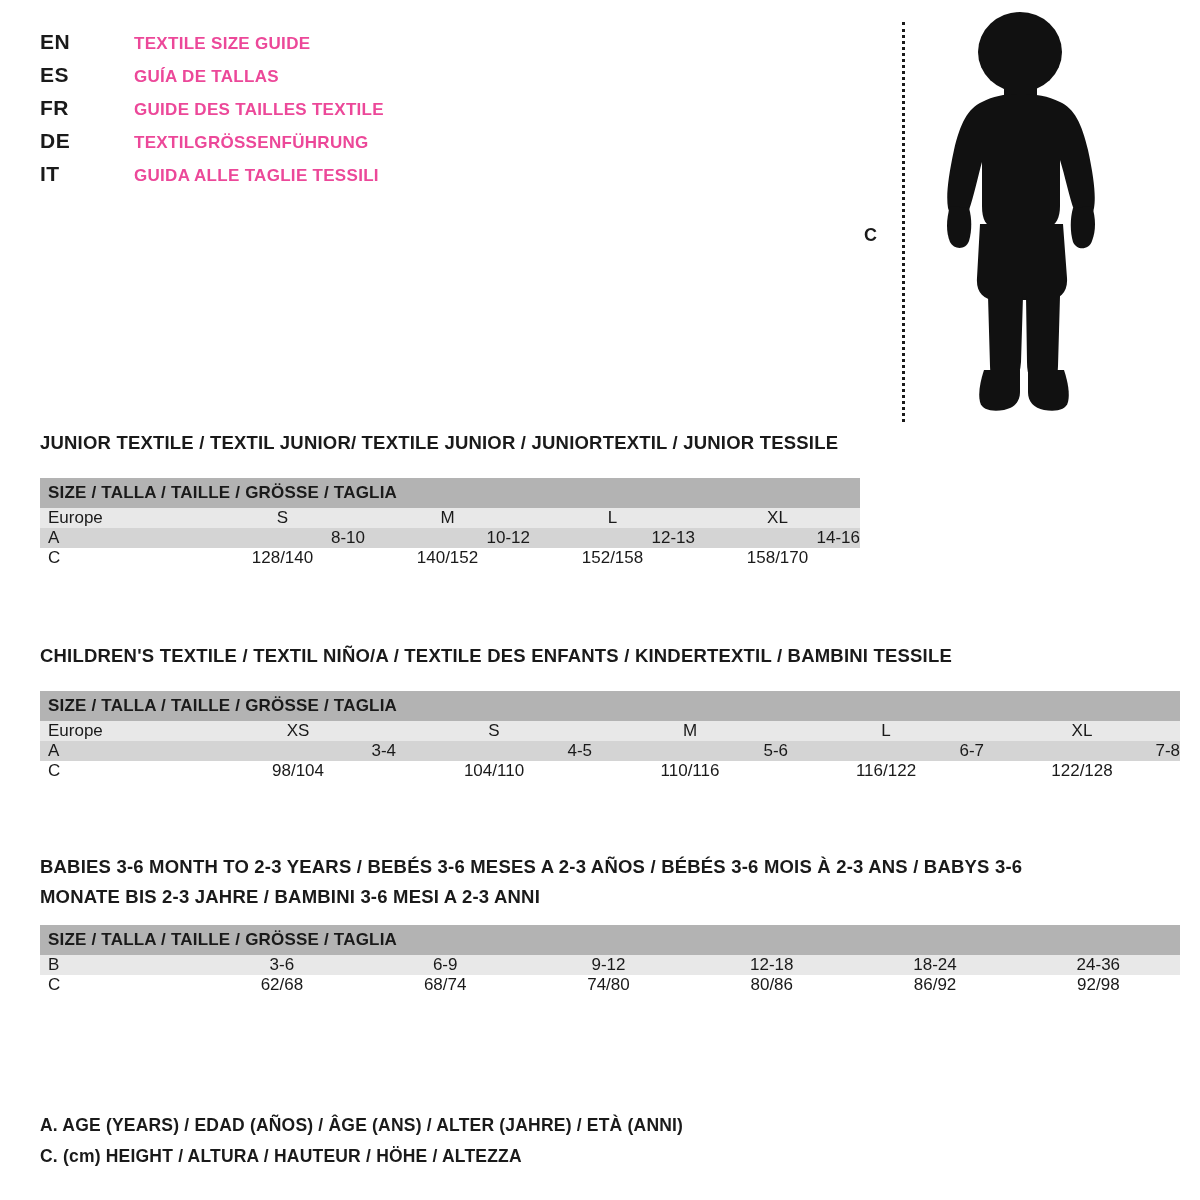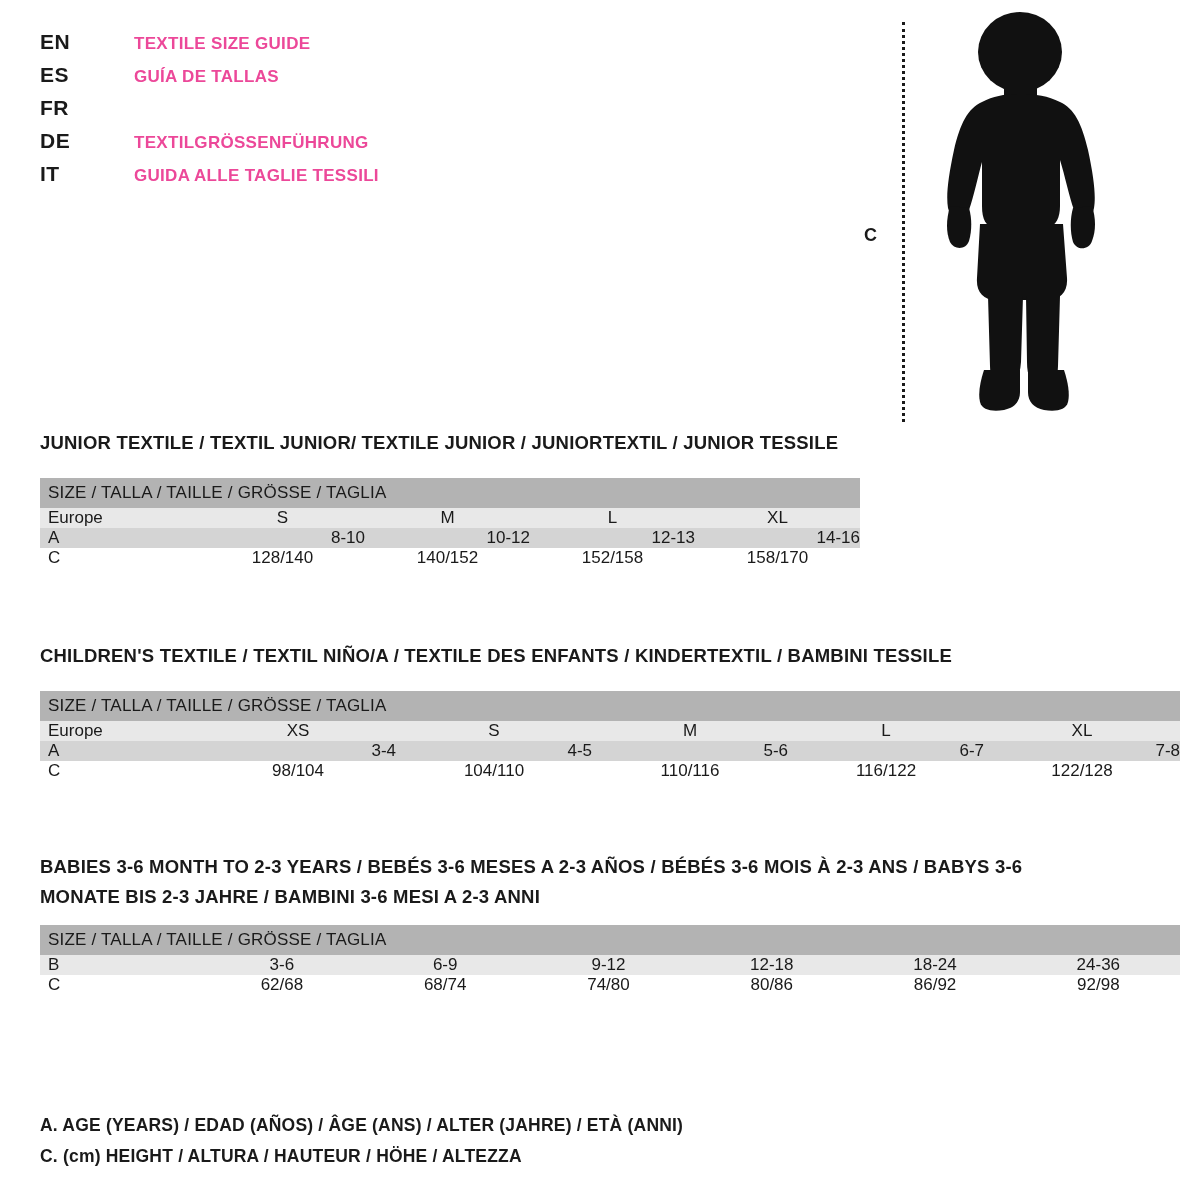--- a/index.html
+++ b/index.html
@@ -102,21 +102,21 @@
   .size-table td, .size-table th {
     padding: 0;
     height: 18px;
     font-weight: 400;
     text-align: center;
     vertical-align: middle;
   }
   .size-table .hdr-bar td {
     background: #b3b3b3;
     color: #1a1a1a;
-    font-weight: 400;
+    font-weight: 700;
     text-align: left;
     padding-left: 8px;
     font-size: 17px;
     height: 30px;
     letter-spacing: 0.2px;
   }
   .size-table .row-light td { background: #e8e8e8; }
   .size-table .row-dark td  { background: #d4d4d4; text-align: right; }
   .size-table .row-white td { background: #ffffff; }
   .size-table td.rowlabel {
@@ -147,20 +147,21 @@
   <div class="lang-row">
     <span class="lang-code">EN</span>
     <span class="lang-text">TEXTILE SIZE GUIDE</span>
   </div>
   <div class="lang-row">
     <span class="lang-code">ES</span>
     <span class="lang-text">GUÍA DE TALLAS</span>
   </div>
   <div class="lang-row">
     <span class="lang-code">FR</span>
+    <span class="lang-text">GUIDE DES TAILLES TEXTILE</span>
   </div>
   <div class="lang-row">
     <span class="lang-code">DE</span>
     <span class="lang-text">TEXTILGRÖSSENFÜHRUNG</span>
   </div>
   <div class="lang-row">
     <span class="lang-code">IT</span>
     <span class="lang-text">GUIDA ALLE TAGLIE TESSILI</span>
   </div>
 </div>

